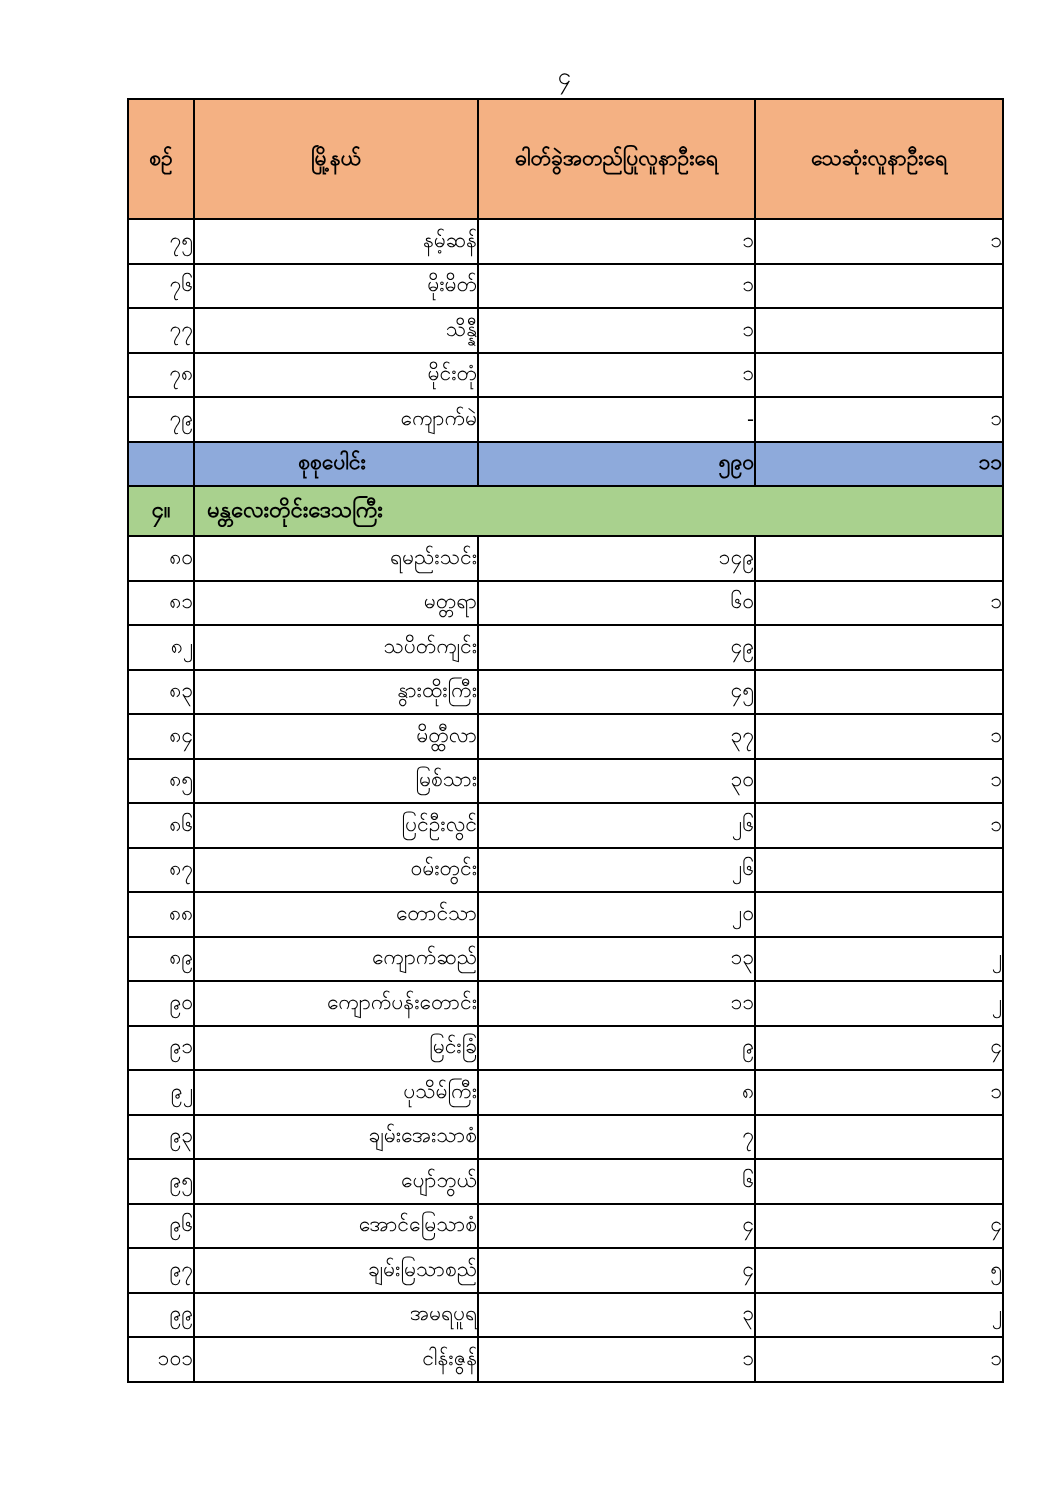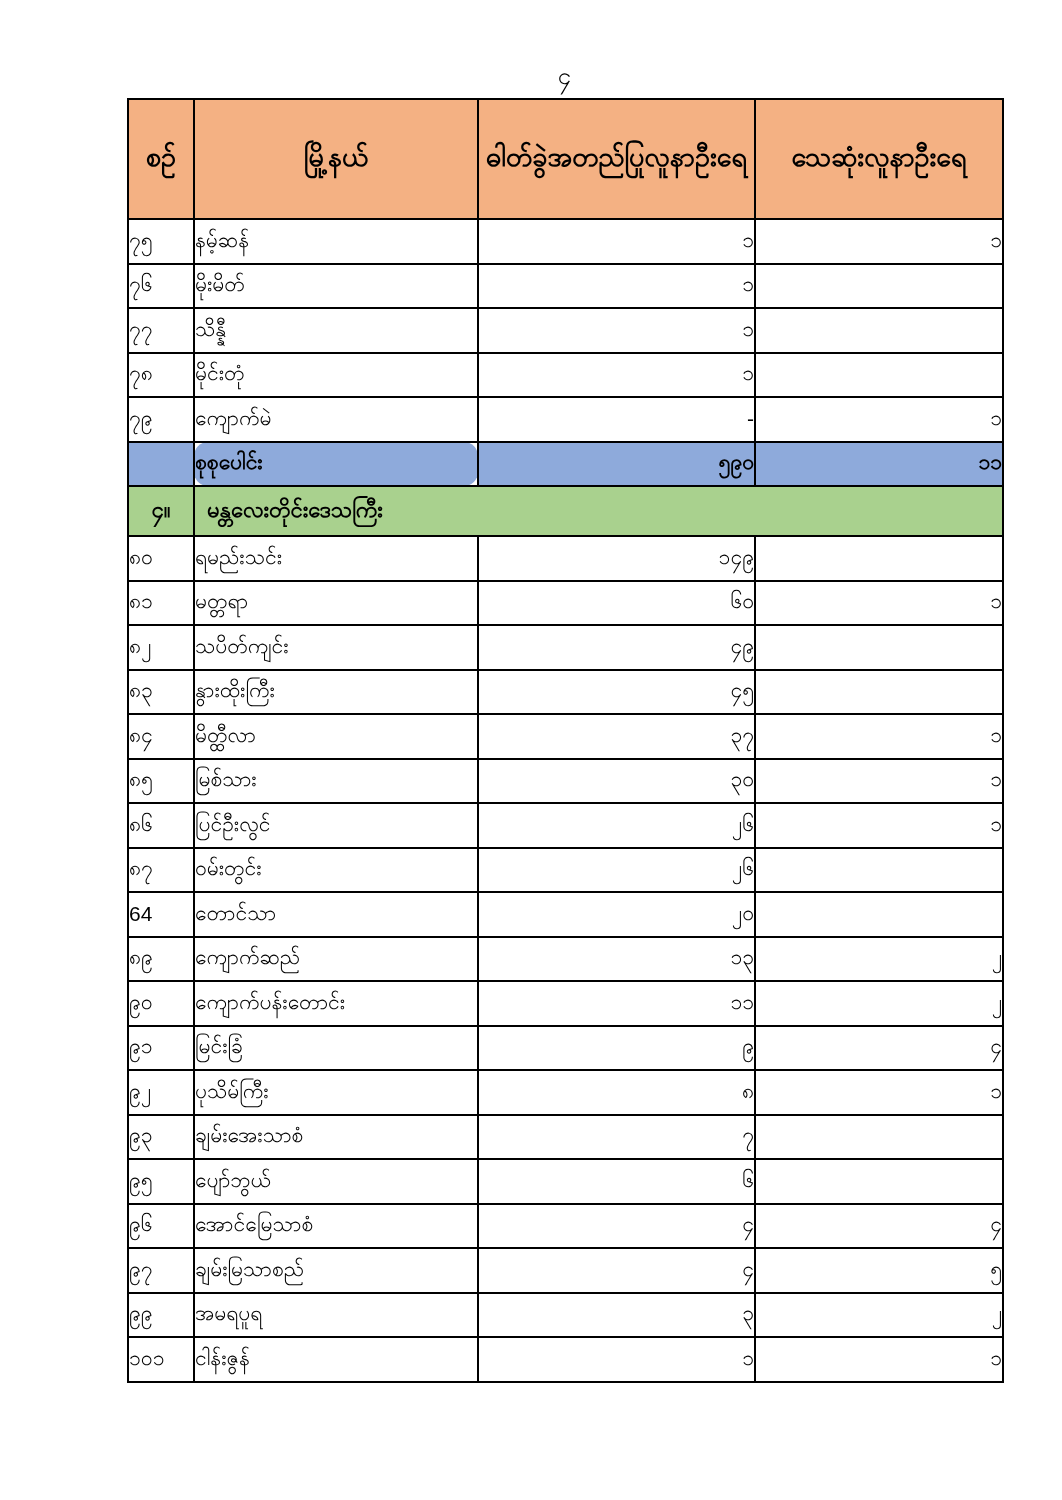--- a/index.html
+++ b/index.html
@@ -33,42 +33,41 @@
   table.data-table th,
   table.data-table td {
     border: 2px solid var(--border, #000000);
     vertical-align: middle;
     overflow: hidden;
     white-space: nowrap;
   }
   table.data-table thead th {
     background: var(--header-bg, #F4B183);
     height: 118px;
-    font-size: 27px;
+    font-size: 21px;
     font-weight: bold;
     text-align: center;
     padding: 0 4px;
   }
   table.data-table td {
     height: 42.5px;
     font-size: 21px;
     padding: 0;
     background: #ffffff;
   }
-  td.no   { text-align: left; }
-  td.name { text-align: left;  padding-left: 12px; }
+  td.no   { text-align: right; }
+  td.name { text-align: right;  padding-left: 12px; }
   td.num  { text-align: right; padding-right: 20px; }
   tr.total-row td {
     background: var(--total-bg, #8EAADB);
     font-weight: bold;
   }
   tr.total-row td.label {
-    text-align: left;
+    text-align: center;
     padding-right: 8px;
-    border-radius: 14px;
   }
   tr.section-row td {
     background: var(--section-bg, #A9D18E);
     font-weight: bold;
     height: 48px;
     font-size: 22px;
   }
   tr.section-row td.section-no   { text-align: center; }
   tr.section-row td.section-name { text-align: left; padding-left: 12px; }
 </style>
@@ -184,21 +183,21 @@
           <td class="num">၂၆</td>
           <td class="num">၁</td>
         </tr>
         <tr>
           <td class="no">၈၇</td>
           <td class="name">ဝမ်းတွင်း</td>
           <td class="num">၂၆</td>
           <td class="num"></td>
         </tr>
         <tr>
-          <td class="no">64</td>
+          <td class="no">၈၈</td>
           <td class="name">တောင်သာ</td>
           <td class="num">၂၀</td>
           <td class="num"></td>
         </tr>
         <tr>
           <td class="no">၈၉</td>
           <td class="name">ကျောက်ဆည်</td>
           <td class="num">၁၃</td>
           <td class="num">၂</td>
         </tr>

